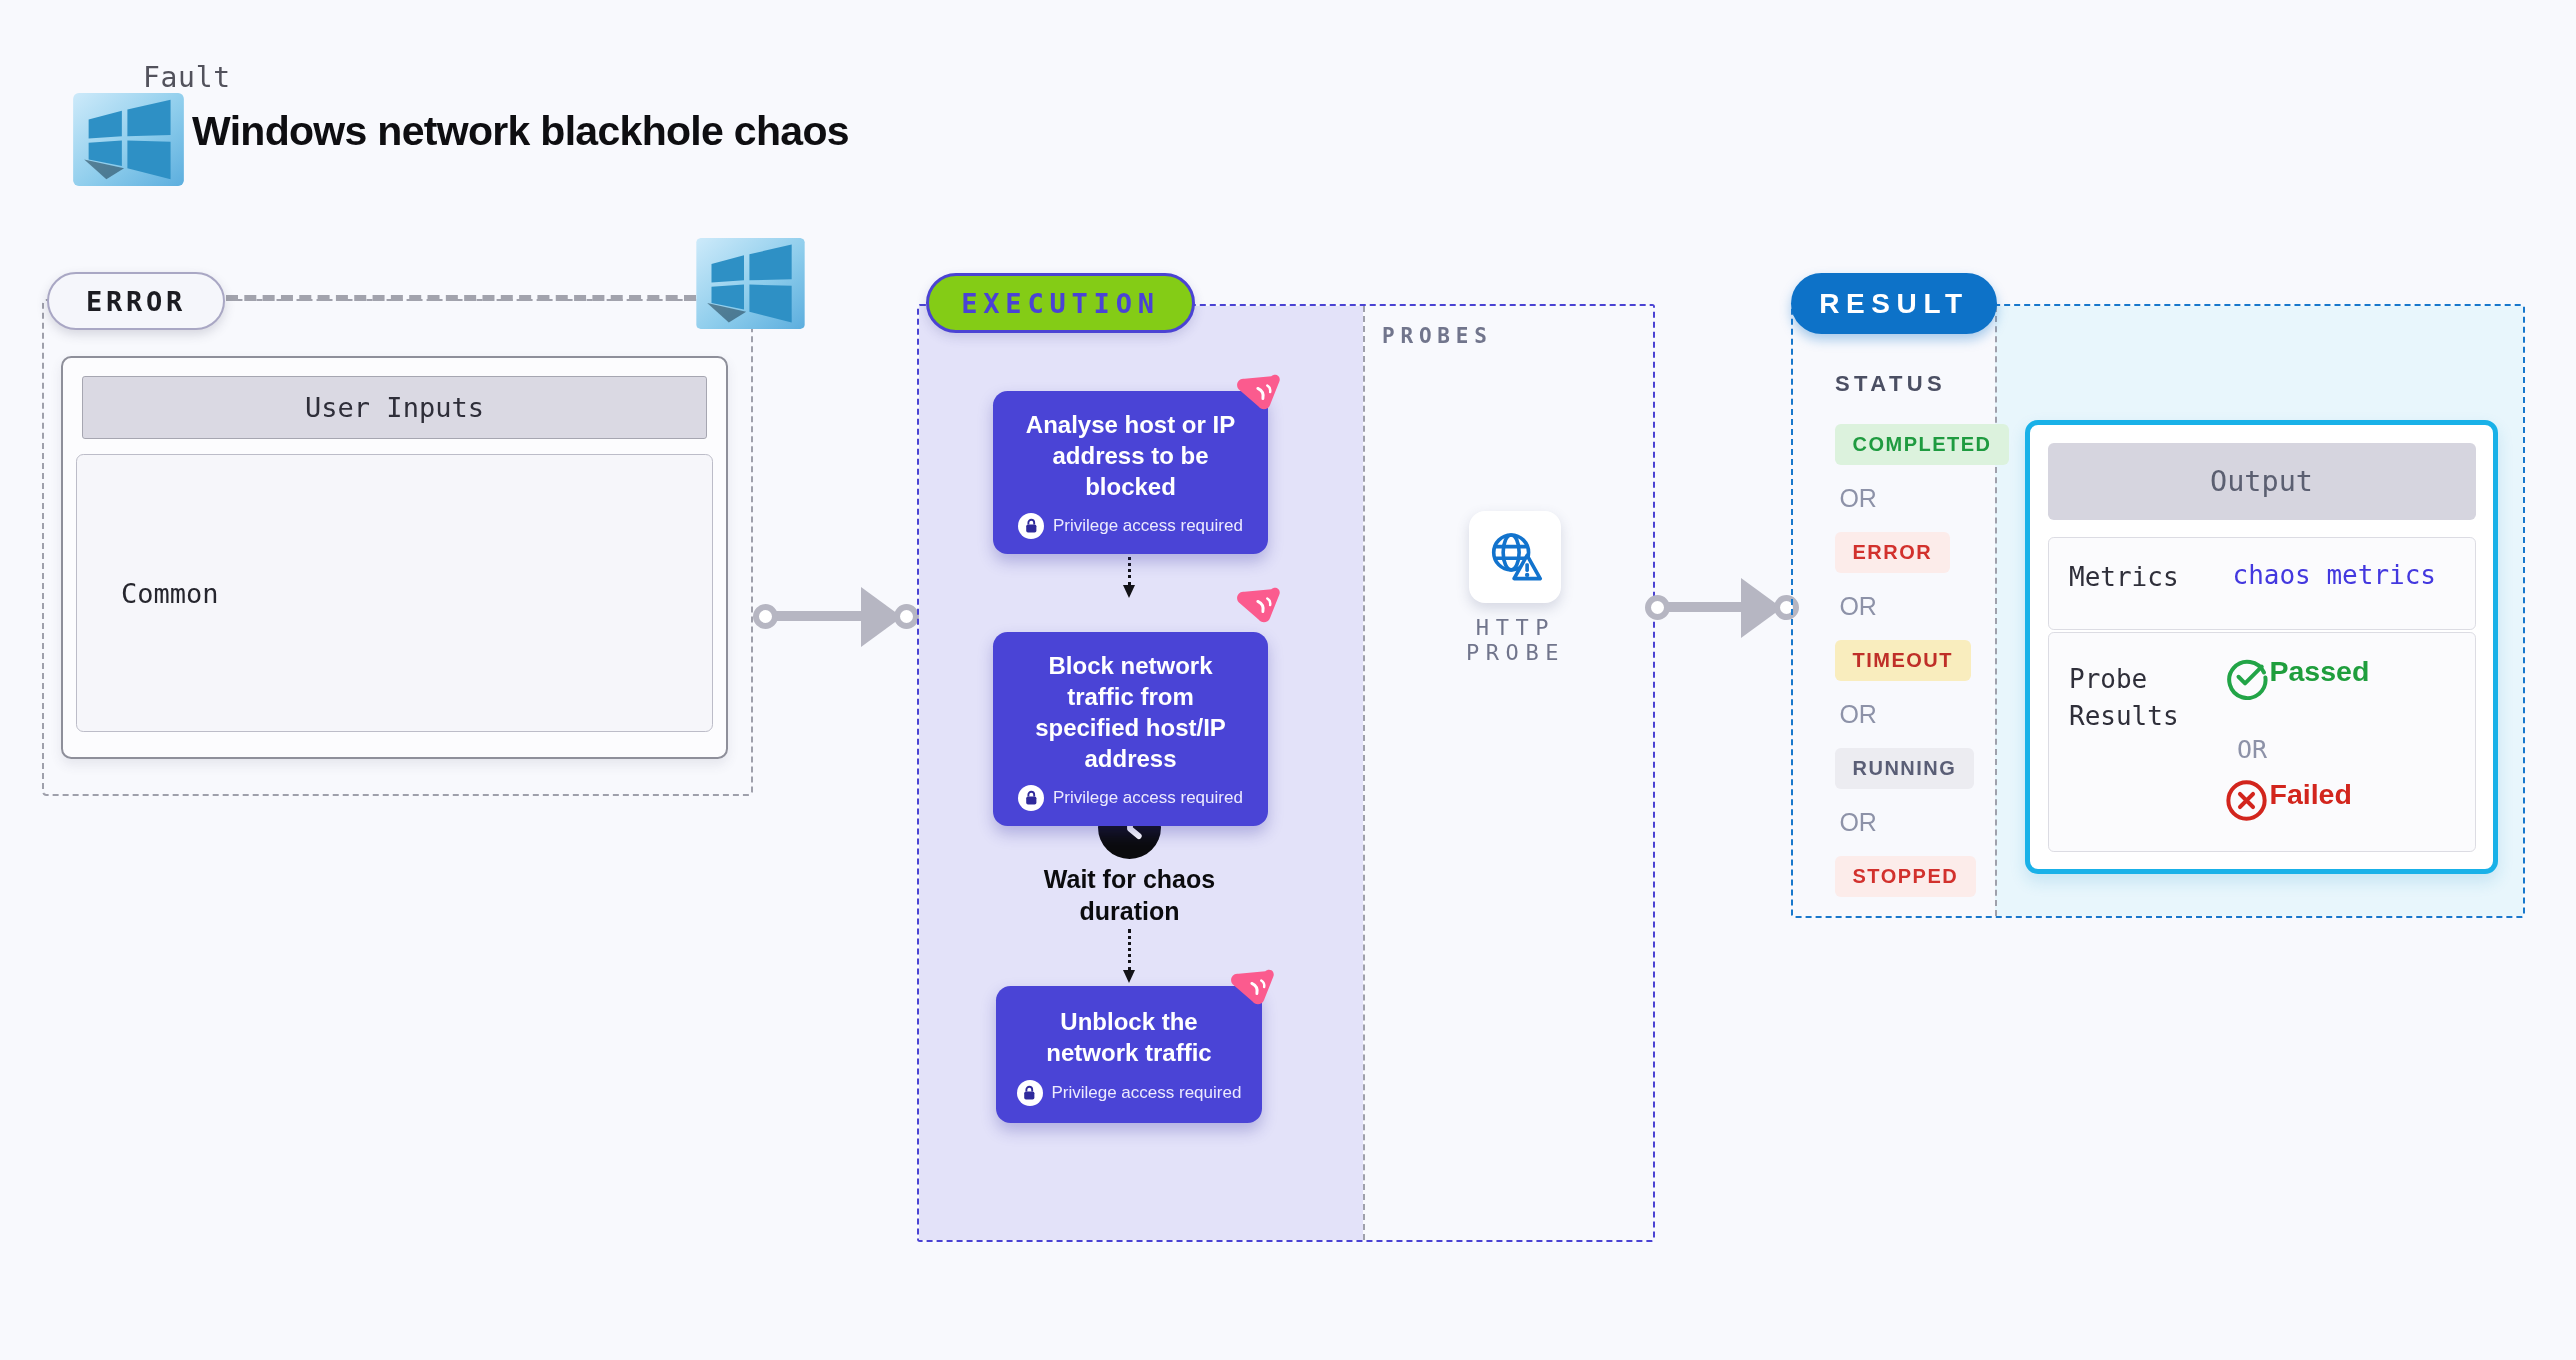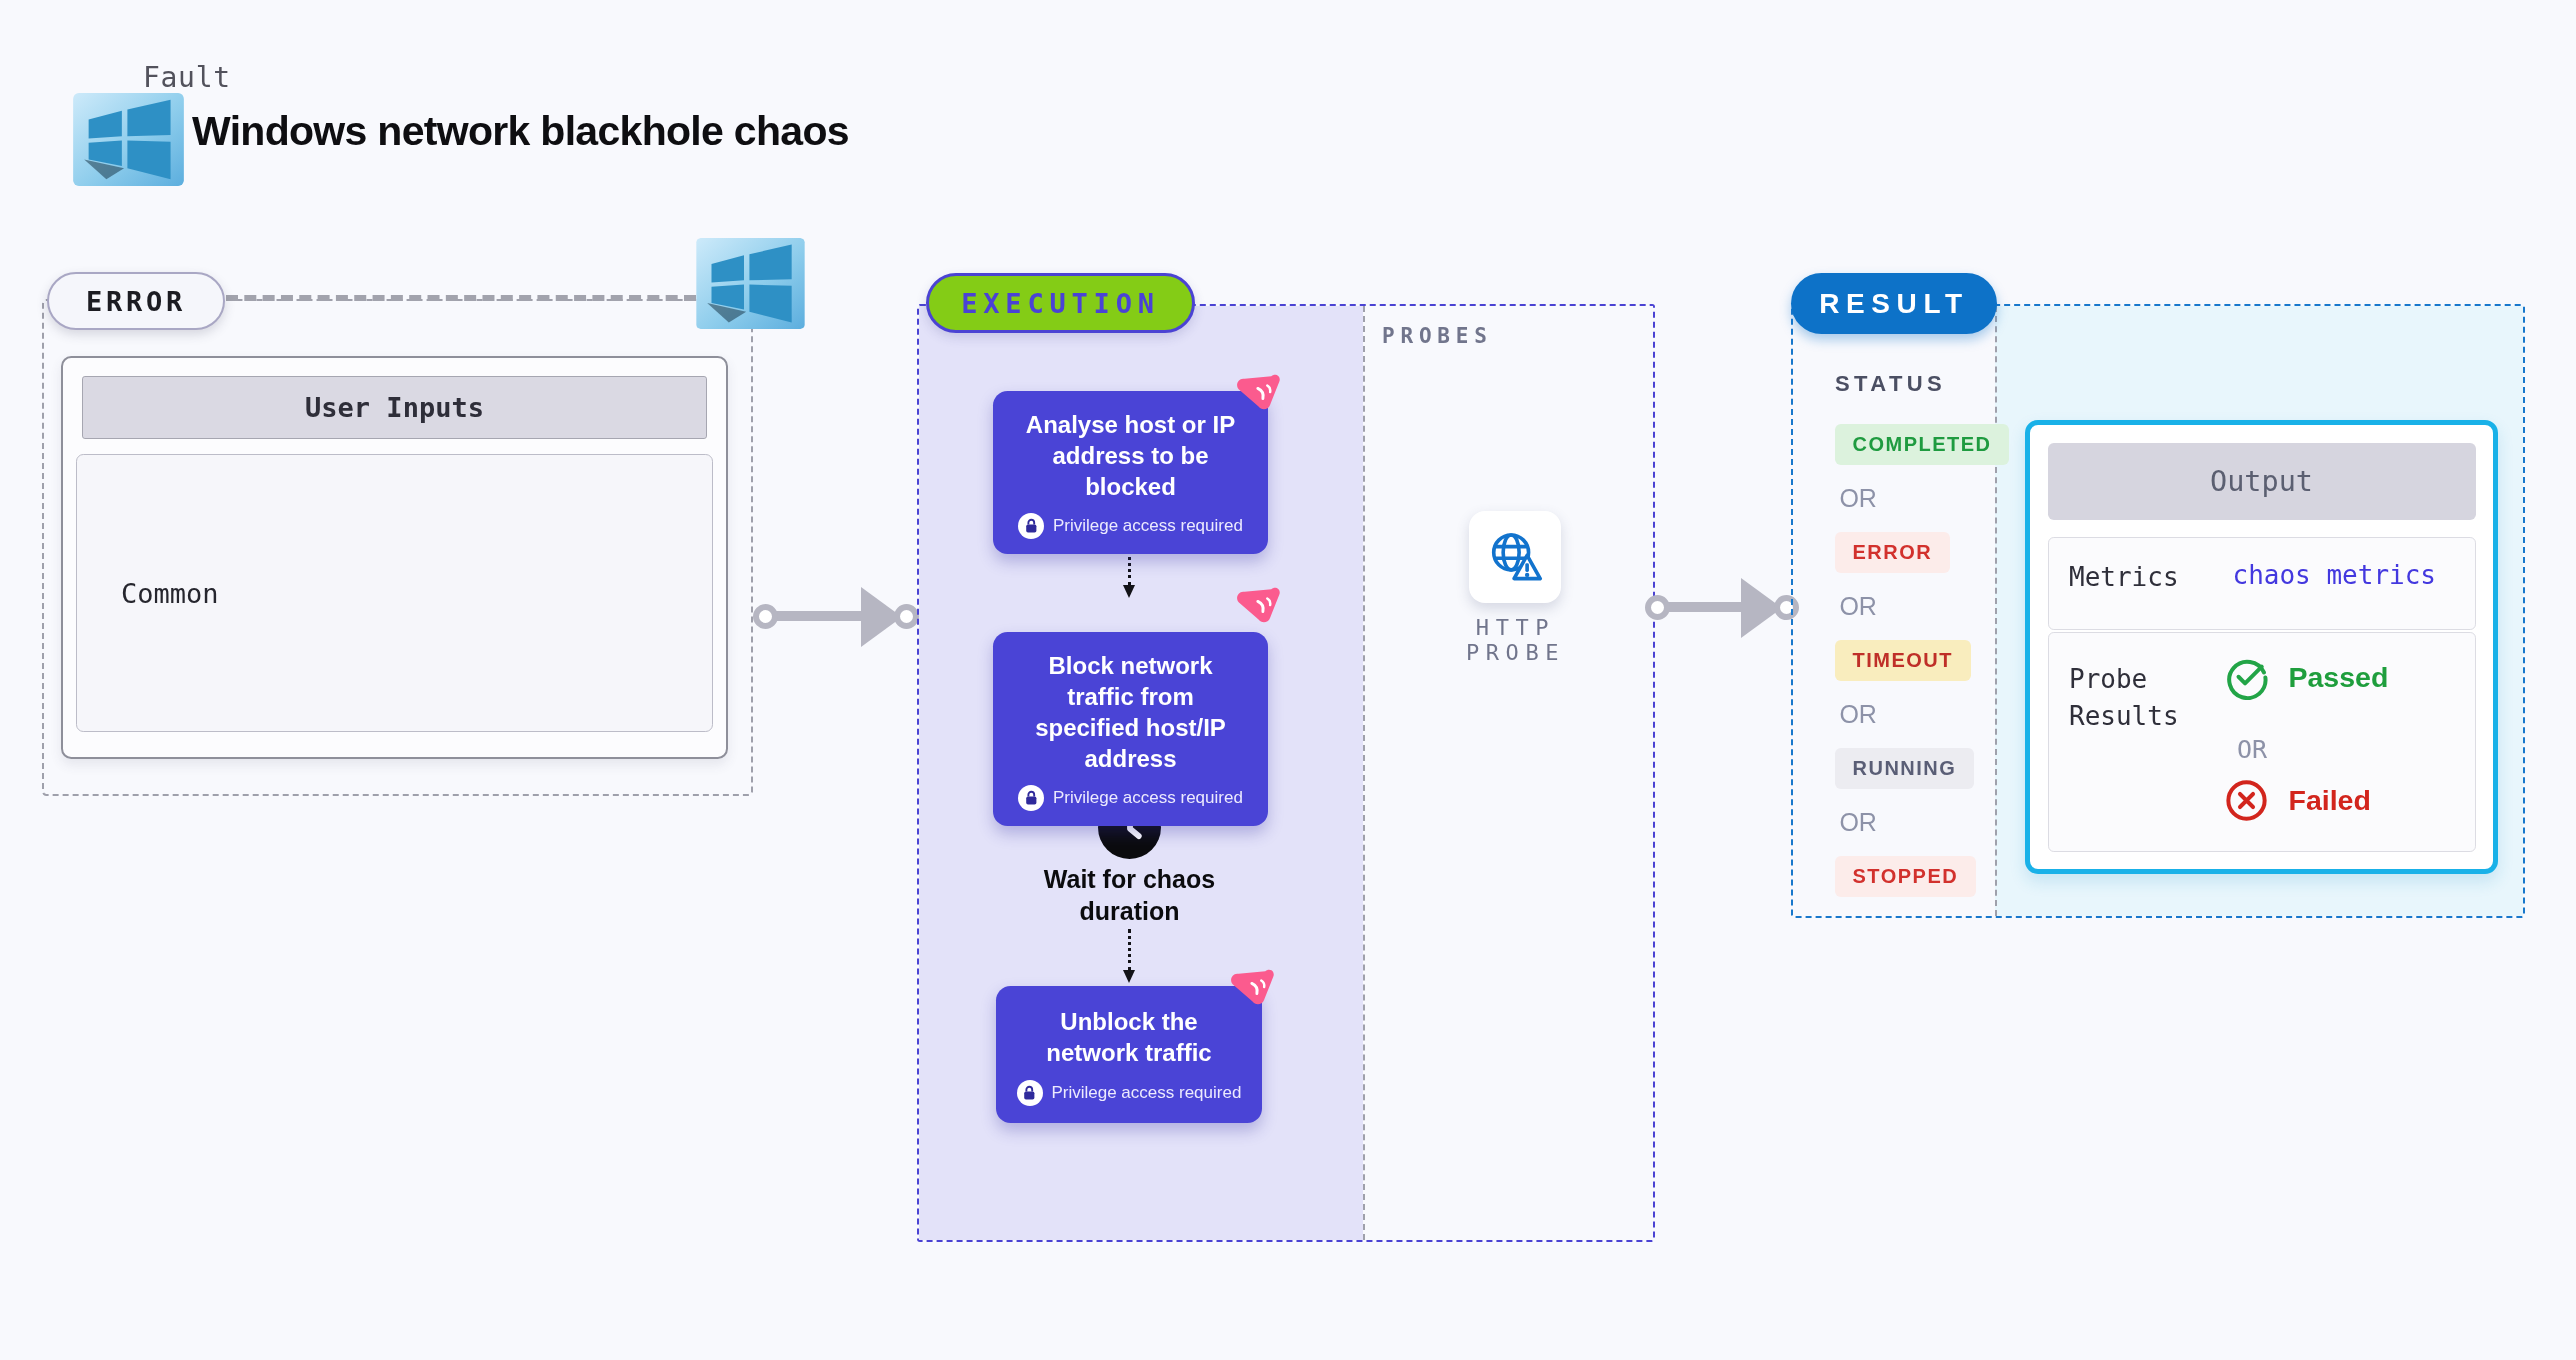--- a/index.html
+++ b/index.html
@@ -23,21 +23,21 @@
   
   .tune-box { left:42px; top:299px; width:711px; height:497px; border:2.9px dashed #9fa0ab; border-radius:4.4px; }
   .tune-pill { left:47px; top:272px; width:178px; height:58px; background:#f5f6fb; border:2.9px solid #a9a7c4;
     border-radius:31px; display:flex; align-items:center; justify-content:center;
     font-size:27px; font-weight:bold; letter-spacing:3.7px; color:#1c1c22; box-shadow:0 4.4px 10.2px rgba(60,60,90,.18); z-index:5; }
   .tune-dash-line { left:226px; top:295px; width:470px; height:0; border-top:6.6px dashed #a2a3ad; }
   .ui-card { left:61px; top:356px; width:667px; height:403px; background:#fcfcfe; border:2.9px solid #8e8f9a;
     border-radius:10.2px; box-shadow:0 5.8px 11.7px rgba(70,70,100,.10); }
   .ui-header { position:absolute; left:19px; right:19px; top:17.5px; height:63px; background:#dad9e3;
     border:0.7px solid #a6a6b1; border-radius:2.9px; display:flex; align-items:center; justify-content:center;
-    font-size:27px; color:#2e2e39;font-weight:bold; }
+    font-size:27px; color:#2e2e39; }
   .ui-body { position:absolute; left:13px; right:13px; top:96px; bottom:25px; background:#f6f6fa;
     border:0.7px solid #bcbcc8; border-radius:7.3px; }
   .ui-row-label { position:absolute; left:44px; top:50%; transform:translateY(-50%); font-size:27px; color:#26262e; }
   .ui-links { position:absolute; left:281px; top:0; bottom:0; display:flex; flex-direction:column; justify-content:space-evenly; }
   .ui-link { font-size:25px; color:#3a31d8; cursor:pointer; }
 
   
   .harrow { height:61px; }
   .harrow .bar { position:absolute; left:10.2px; top:26px; height:9.5px; background:#b6b6c2; }
   .harrow .tri { position:absolute; top:1.5px; width:0; height:0; border-top:30px solid transparent;
@@ -89,21 +89,21 @@
 
   .output-card { left:2025px; top:420px; width:473px; height:454px; background:#fff; border:5.1px solid #19b1e8;
     border-radius:13px; box-shadow:0 7.3px 16px rgba(25,140,200,.16); }
   .out-header { position:absolute; left:17.5px; right:17.5px; top:17.5px; height:77px; background:#d6d5df; border-radius:5.8px;
     display:flex; align-items:center; justify-content:center; font-size:28.5px; color:#5b5f71; }
   .out-row { position:absolute; left:17.5px; right:17.5px; background:#fbfbfd; border:0.7px solid #dcdce3; border-radius:5.8px; }
   .out-row-metrics { top:112px; height:93px; }
   .out-row-probe { top:207px; bottom:17.5px; }
   .out-label { position:absolute; left:20.5px; font-size:26px; color:#2f2f3a; line-height:37px; }
   .metrics-link { position:absolute; left:184px; top:22px; font-size:26px; color:#4338df; cursor:pointer; }
-  .pr-item { position:absolute; display:flex; align-items:center; gap:20px; }
+  .pr-item { position:absolute; display:flex; align-items:flex-start; gap:1px; }
   .pr-text-pass { font-size:28.5px; font-weight:bold; color:#1f9e3d; }
   .pr-text-fail { font-size:28.5px; font-weight:bold; color:#d2251d; }
 </style>
 </head>
 <body>
 
 <div id="stage">
 
   <svg class="abs winicon" style="left:73px; top:93px;" width="111" height="93" viewBox="0 0 100 84">
     <defs>

